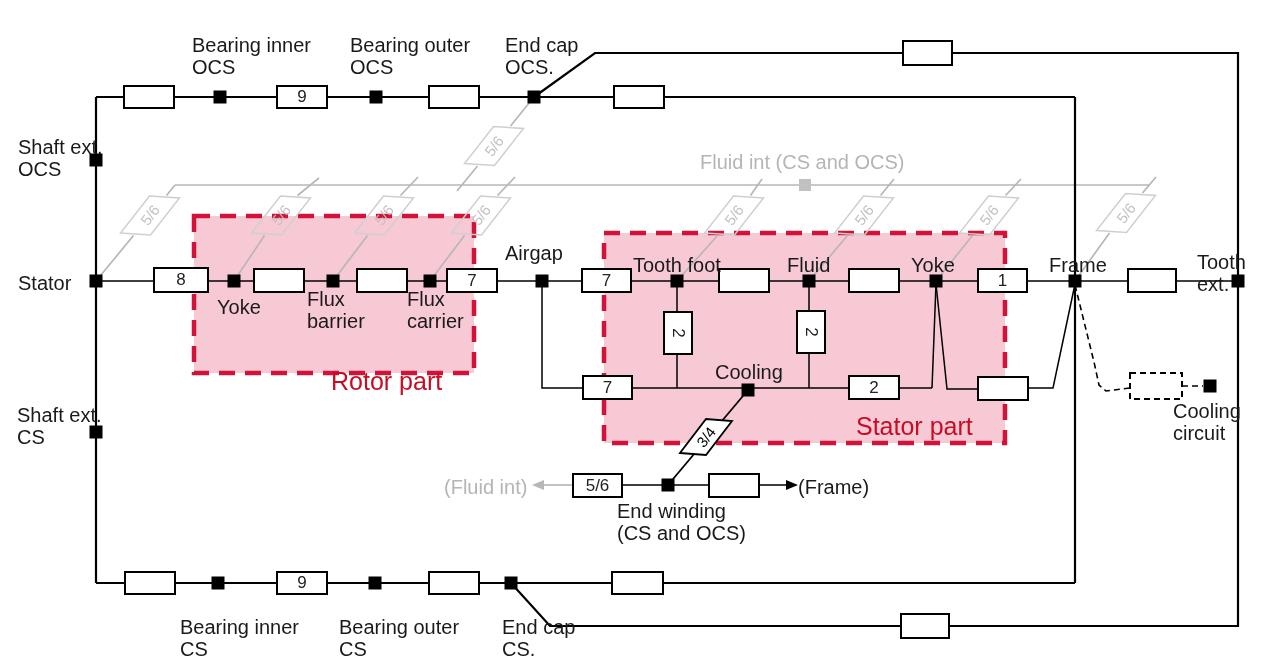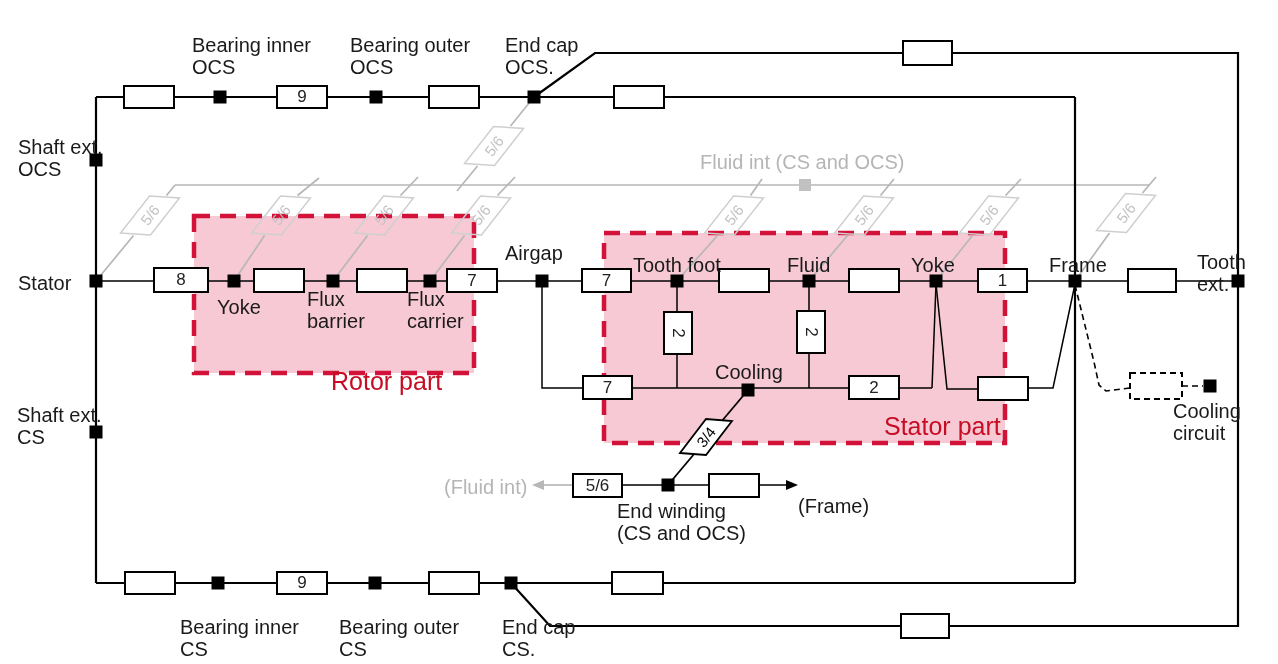--- a/index.html
+++ b/index.html
@@ -194,25 +194,25 @@
   <div class="lbl" style="left:633px;top:254px;">Tooth foot</div>
   <div class="lbl" style="left:787px;top:254px;">Fluid</div>
   <div class="lbl" style="left:911px;top:254px;">Yoke</div>
   <div class="lbl" style="left:1049px;top:254px;">Frame</div>
   <div class="lbl" style="left:1197px;top:251px;">Tooth ext.</div>
   <div class="lbl" style="left:715px;top:361px;">Cooling</div>
   <div class="lbl" style="left:617px;top:500px;">End winding
 (CS and OCS)</div>
   <div class="lbl gray" style="left:700px;top:151px;">Fluid int (CS and OCS)</div>
   <div class="lbl gray" style="left:444px;top:476px;">(Fluid int)</div>
-  <div class="lbl" style="left:798px;top:476px;margin-top:19px;">(Frame)</div>
+  <div class="lbl" style="left:798px;top:476px;">(Frame)</div>
   <div class="lbl" style="left:1173px;top:400px;">Cooling
 circuit</div>
   <div class="lbl" style="left:180px;top:616px;">Bearing inner
 CS</div>
   <div class="lbl" style="left:339px;top:616px;">Bearing outer
 CS</div>
   <div class="lbl" style="left:502px;top:616px;">End cap
 CS.</div>
   <div class="lbl red" style="left:331px;top:328px;margin-top:40px;">Rotor part</div>
-  <div class="lbl red" style="left:884px;top:413px;">Stator part</div>
+  <div class="lbl red" style="left:856px;top:413px;">Stator part</div>
 
 </div>
 
 </body></html>

